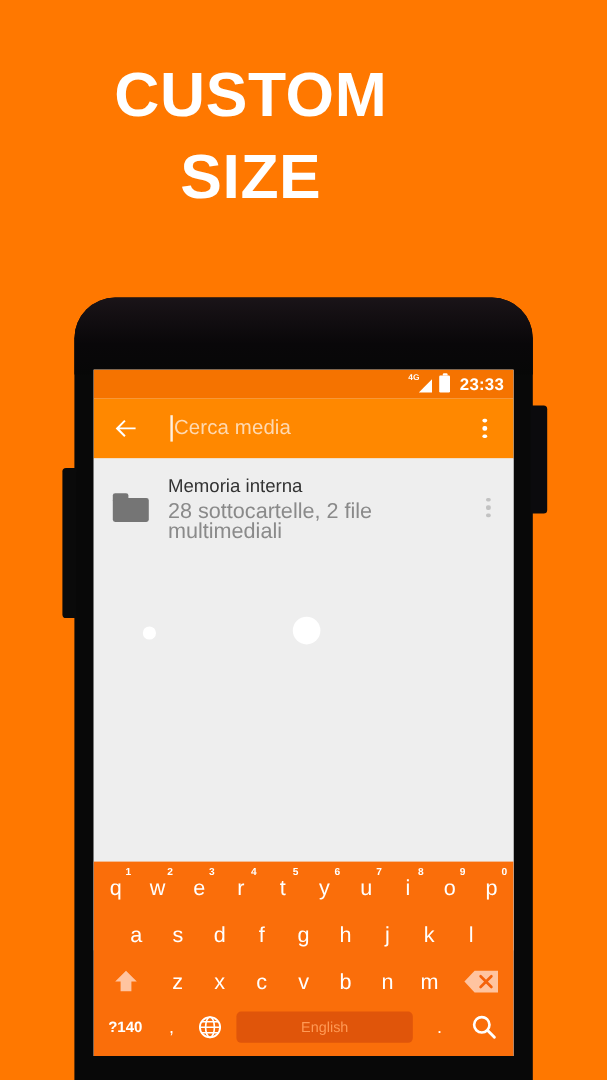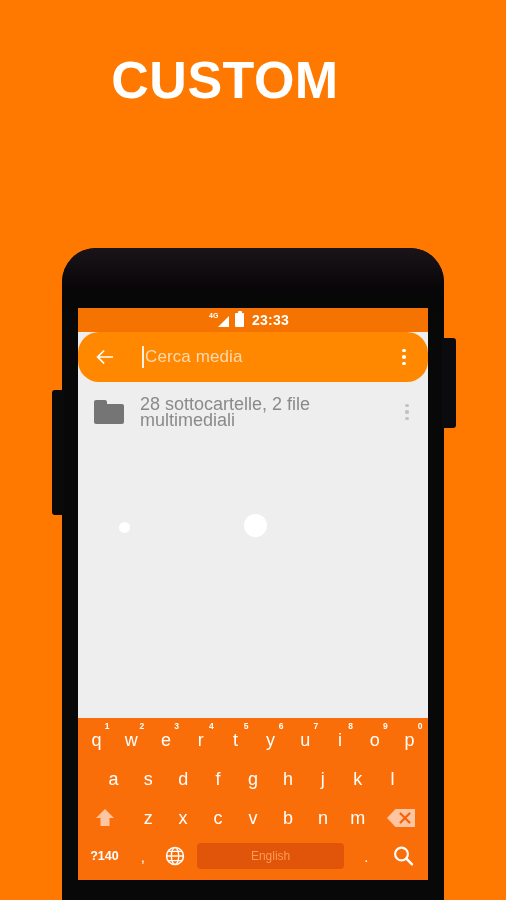--- a/index.html
+++ b/index.html
@@ -12,21 +12,21 @@
     overflow: hidden;
     background: #FF7800;
     font-family: "Liberation Sans", sans-serif;
     position: relative;
   }
 
   
   .promo {
     position: absolute;
     top: 46px;
-    left: 16px;
+    left: 0;
     width: 418px;
     text-align: center;
     color: #FFFFFF;
     font-size: 52px;
     font-weight: bold;
     line-height: 68px;
     letter-spacing: 0.5px;
   }
   .promo .line { display: block; }
 
@@ -98,21 +98,21 @@
     overflow: hidden;
   }
 
   
   .statusbar {
     position: relative;
     height: 24px;
     background: #F57300;
     display: flex;
     align-items: center;
-    justify-content: center;
+    justify-content: flex-end;
     padding-right: 8px;
     box-sizing: border-box;
   }
   .sb-signal {
     position: relative;
     width: 20px;
     height: 16px;
     margin-right: 6px;
   }
   .sb-4g {
@@ -158,21 +158,20 @@
   }
 
   
   .toolbar {
     height: 50px;
     background: #FF8800;
     display: flex;
     align-items: center;
     padding: 0 12px 0 14px;
     box-sizing: border-box;
-    border-radius: 21px;
   }
   .tb-back {
     width: 26px;
     height: 26px;
     flex: 0 0 auto;
     display: flex;
     align-items: center;
     justify-content: center;
   }
   .tb-back svg { display: block; }
@@ -349,20 +348,21 @@
     text-align: center;
   }
   .key-search { flex: 1.3 1 0; }
   .key-search svg, .key-globe svg { display: block; }
 </style>
 </head>
 <body>
 
 <div class="promo">
   <span class="line">CUSTOM</span>
+  <span class="line">SIZE</span>
 </div>
 
 <div class="device">
   <div class="device-sheen"></div>
   <div class="btn-volume"></div>
   <div class="btn-power"></div>
 
   <div class="screen">
 
     <div class="statusbar">
@@ -391,20 +391,21 @@
       </div>
     </div>
 
     <div class="content">
       <div class="list-item">
         <div class="folder-icon">
           <span class="tab"></span>
           <span class="body"></span>
         </div>
         <div class="li-text">
+          <div class="li-title">Memoria interna</div>
           <div class="li-sub">28 sottocartelle, 2 file multimediali</div>
         </div>
         <div class="li-overflow">
           <i></i>
           <i></i>
           <i></i>
         </div>
       </div>
     </div>
 

